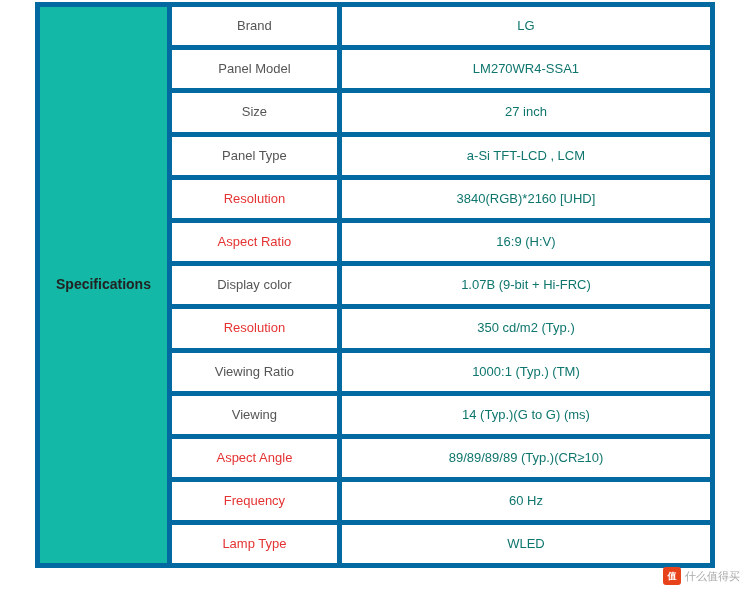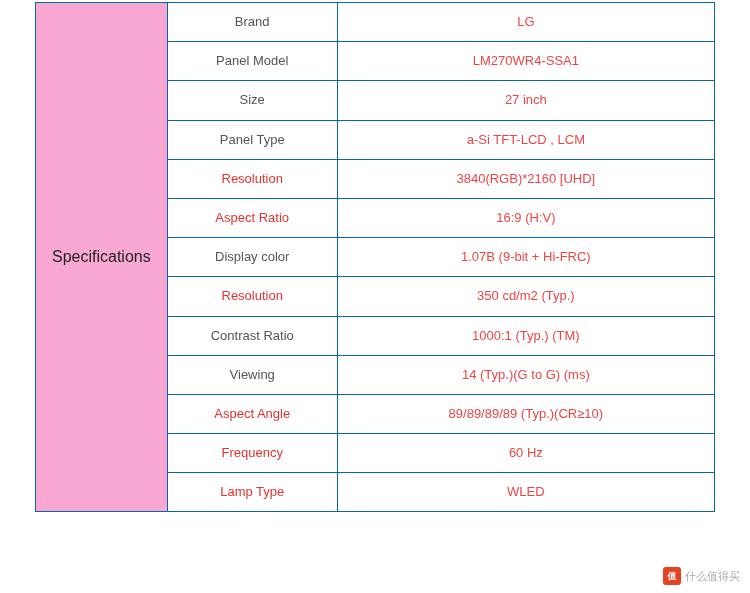--- a/index.html
+++ b/index.html
@@ -28,45 +28,45 @@
       padding: 0;
     }
 
     table.specs-table {
       width: 680px;
       border-collapse: collapse;
       margin-top: 2px;
     }
 
     table.specs-table td {
-      border: 1px solid #0369a1;
+      border: 5px solid #0369a1;
       padding: 10px 16px;
       vertical-align: middle;
       line-height: 1.4;
     }
 
     .col-section {
       width: 110px;
       text-align: center;
-      font-weight: normal;
-      font-size: 16px;
+      font-weight: bold;
+      font-size: 14px;
       color: #222;
-      background: #f9a8d4;
+      background: #14b8a6;
     }
 
     .col-label {
       width: 170px;
       text-align: center;
       color: #555;
       background: #fff;
     }
 
     .col-value {
       text-align: center;
-      color: #ef4444;
+      color: #0f766e;
       background: #fff;
     }
 
     .red-label {
       color: #e53333;
     }
 
     .watermark {
       position: absolute;
       bottom: 8px;
@@ -125,21 +125,21 @@
         </tr>
         <tr>
           <td class="col-label">Display color</td>
           <td class="col-value">1.07B (9-bit + Hi-FRC)</td>
         </tr>
         <tr>
           <td class="col-label red-label">Resolution</td>
           <td class="col-value">350 cd/m2 (Typ.)</td>
         </tr>
         <tr>
-          <td class="col-label">Contrast Ratio</td>
+          <td class="col-label">Viewing Ratio</td>
           <td class="col-value">1000:1 (Typ.) (TM)</td>
         </tr>
         <tr>
           <td class="col-label">Viewing</td>
           <td class="col-value">14 (Typ.)(G to G) (ms)</td>
         </tr>
         <tr>
           <td class="col-label red-label">Aspect Angle</td>
           <td class="col-value">89/89/89/89 (Typ.)(CR≥10)</td>
         </tr>

